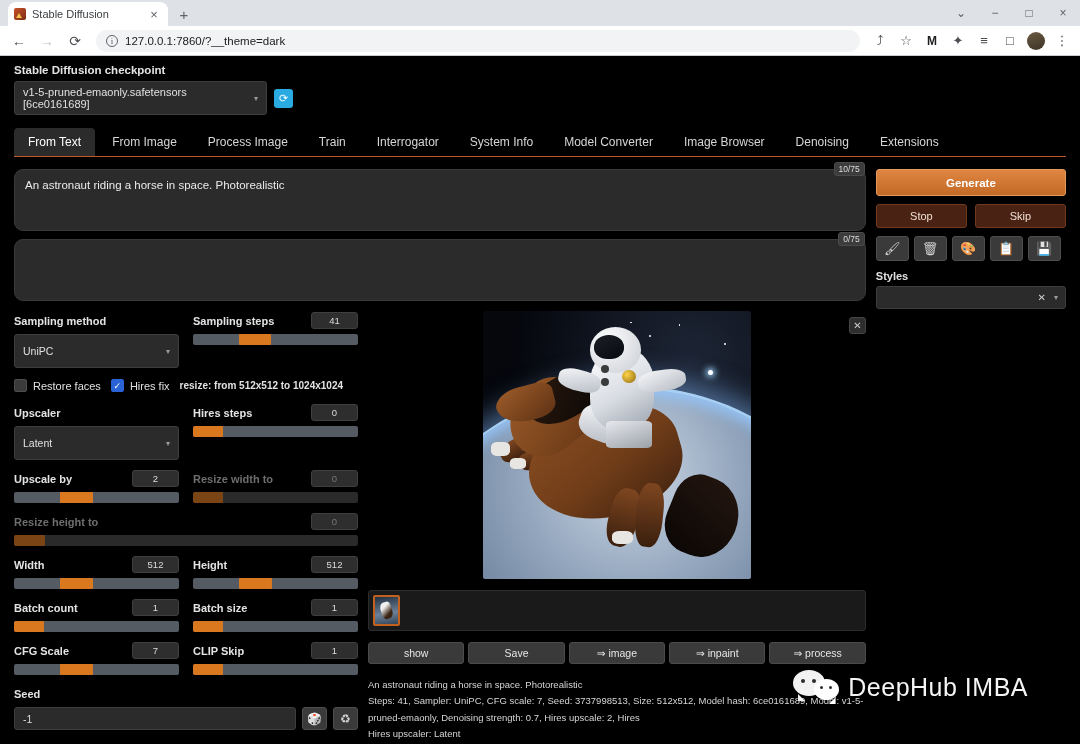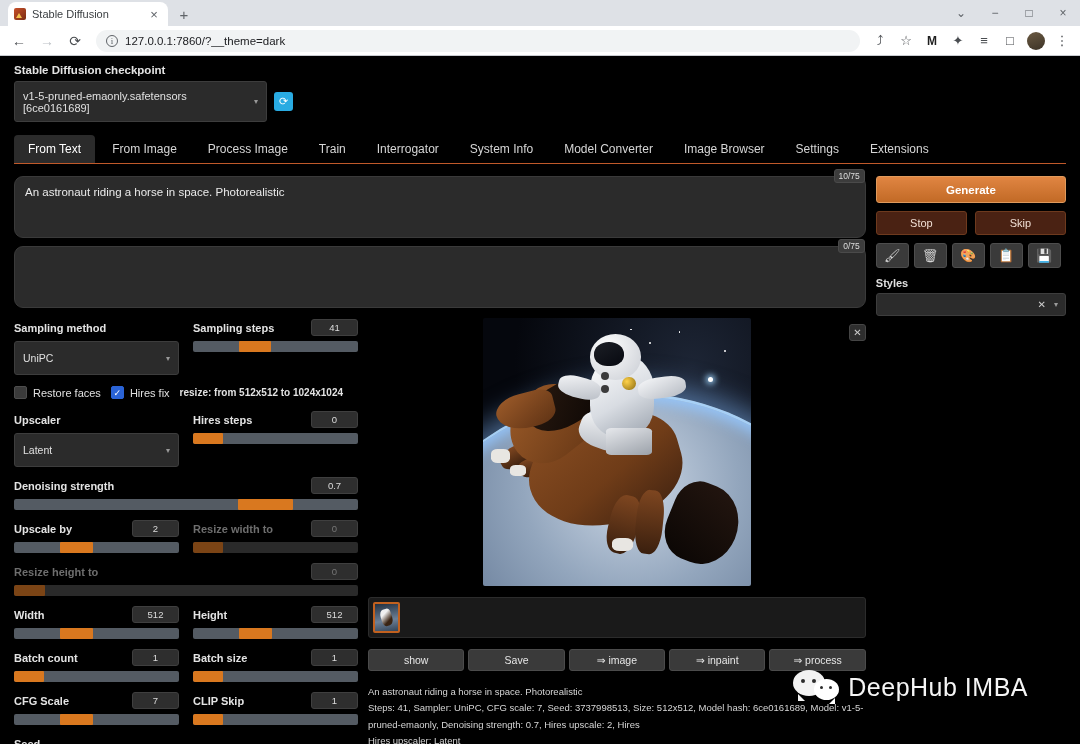--- a/index.html
+++ b/index.html
@@ -86,21 +86,21 @@
   .ext-m { font-weight: bold; color: #1f1f1f; font-size: 12px; }
 
   
   .app {
     height: 688px; background: #000; color: #d5d5d5;
     padding: 8px 14px 0 14px; position: relative;
   }
   .ckpt-label { font-size: 11.5px; font-weight: bold; color: #e3e3e3; margin-bottom: 5px; }
   .ckpt-row { display: flex; align-items: center; gap: 7px; }
   .ckpt-select {
-    width: 253px; height: 41px; background: #2b2b2b;
+    width: 253px; height: 34px; background: #2b2b2b;
     border: 1px solid #3d3d3d; border-radius: 3px;
     display: flex; align-items: center; padding: 0 8px;
     font-size: 11px; color: #e0e0e0; justify-content: space-between; gap: 44px;
   }
   .ckpt-caret { font-size: 8px; color: #999; }
   .ckpt-refresh {
     width: 19px; height: 19px; background: #29abe2;
     border-radius: 3px; display:flex; align-items:center;
     justify-content:center; font-size: 11px; color: #fff;
   }
@@ -457,21 +457,21 @@
 
   <div class="tabs-row">
     <div class="wtab active">From Text</div>
     <div class="wtab">From Image</div>
     <div class="wtab">Process Image</div>
     <div class="wtab">Train</div>
     <div class="wtab">Interrogator</div>
     <div class="wtab">System Info</div>
     <div class="wtab">Model Converter</div>
     <div class="wtab">Image Browser</div>
-    <div class="wtab">Settings</div>
+    <div class="wtab">Denoising</div>
     <div class="wtab">Extensions</div>
   </div>
 
   <div class="main">
     <div class="col-left">
 
       <div class="prompt-box">
         <span class="token-badge">10/75</span>
         <div class="prompt-text">An astronaut riding a horse in space. Photorealistic</div>
       </div>
@@ -530,29 +530,20 @@
             <div class="field">
               <div class="field-head">
                 <span class="field-label">Hires steps</span>
                 <span class="field-num">0</span>
               </div>
               <div class="slider">
                 <span class="slider-fill" style="left:0%;width:18%"></span>
               </div>
             </div>
 
-            <div class="field full">
-              <div class="field-head">
-                <span class="field-label">Denoising strength</span>
-                <span class="field-num">0.7</span>
-              </div>
-              <div class="slider">
-                <span class="slider-fill" style="left:65%;width:16%"></span>
-              </div>
-            </div>
 
             <div class="field">
               <div class="field-head">
                 <span class="field-label">Upscale by</span>
                 <span class="field-num">2</span>
               </div>
               <div class="slider">
                 <span class="slider-fill" style="left:28%;width:20%"></span>
               </div>
             </div>

